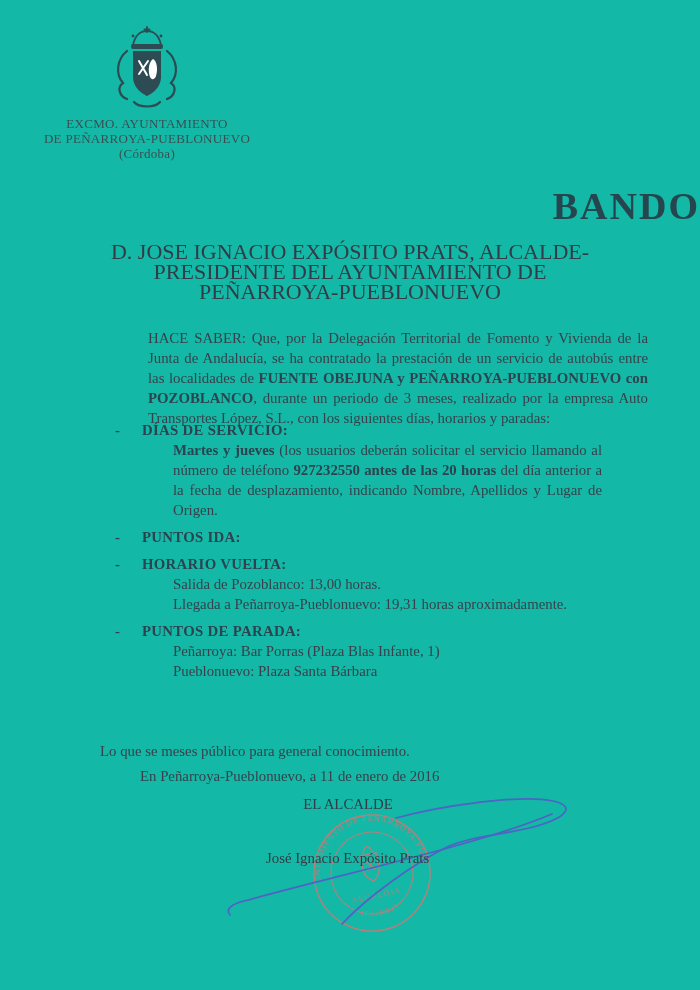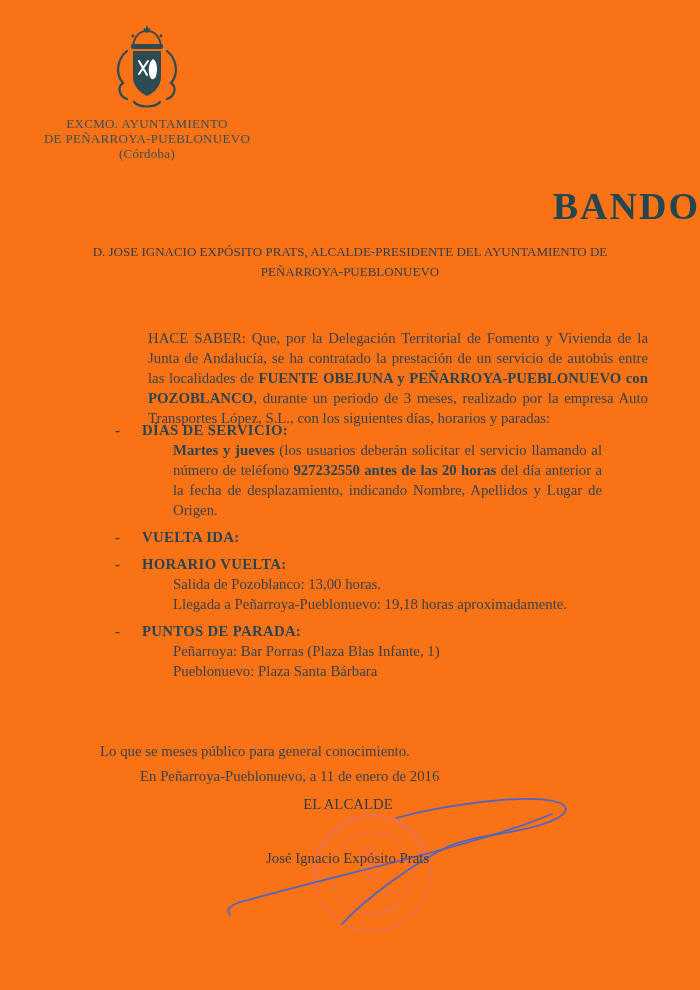--- a/index.html
+++ b/index.html
@@ -1,36 +1,36 @@
 <!DOCTYPE html>
 <html><head>
 <meta charset="utf-8">
 <style>
   html,body{margin:0;padding:0;background:#e9e9e9;}
   .page{
-    position:relative;width:700px;height:990px;background:#f97316;
+    position:relative;width:700px;height:990px;background:#14b8a6;
     font-family:"Liberation Serif","DejaVu Serif",serif;color:#38414b;overflow:hidden;
   }
   .b{font-weight:bold;color:#2b4450;}
 
   
   .org-block{position:absolute;top:26px;left:32px;width:230px;text-align:center;}
   .crest{display:block;margin:0 auto 6px auto;}
   .org-line{font-size:13px;line-height:15px;color:#3a4f54;letter-spacing:.3px;}
 
   
   .doc-title{
     position:absolute;top:184px;left:0;width:700px;text-align:right;
     font-size:38px;font-weight:bold;letter-spacing:2px;color:#26464f;
   }
 
   
   .issuer{
     position:absolute;top:242px;left:90px;width:520px;text-align:center;
-    font-size:13px;line-height:20px;color:#323c46;
+    font-size:22px;line-height:20px;color:#323c46;
   }
 
   
   .intro{
     position:absolute;top:313px;left:100px;width:500px;
     font-size:14.8px;line-height:20px;text-align:justify;margin-left:48px;
   }
 
   
   .sections{position:absolute;top:420px;left:115px;width:487px;font-size:14.8px;line-height:20px;}
@@ -94,31 +94,31 @@
         <div class="sec-heading">DÍAS DE SERVICIO:</div>
         <div>
             <div class="sec-line"><span class="b">Martes y jueves</span><span> (los usuarios deberán solicitar el servicio llamando al número de teléfono </span><span class="b">927232550 antes de las 20 horas</span><span> del día anterior a la fecha de desplazamiento, indicando Nombre, Apellidos y Lugar de Origen.</span></div>
           </div>
       </div>
     </div>
 
     <div class="section">
       <span class="dash">-</span>
       <div class="sec-body">
-        <div class="sec-heading">VUELTA IDA:</div>
+        <div class="sec-heading">PUNTOS IDA:</div>
       </div>
     </div>
 
     <div class="section">
       <span class="dash">-</span>
       <div class="sec-body">
         <div class="sec-heading">HORARIO VUELTA:</div>
         <div>
             <div class="sec-line"><span>Salida de Pozoblanco: 13,00 horas.</span></div>
-            <div class="sec-line"><span>Llegada a Peñarroya-Pueblonuevo: 19,18 horas aproximadamente.</span></div>
+            <div class="sec-line"><span>Llegada a Peñarroya-Pueblonuevo: 19,31 horas aproximadamente.</span></div>
           </div>
       </div>
     </div>
 
     <div class="section">
       <span class="dash">-</span>
       <div class="sec-body">
         <div class="sec-heading">PUNTOS DE PARADA:</div>
         <div>
             <div class="sec-line"><span>Peñarroya: Bar Porras (Plaza Blas Infante, 1)</span></div>

